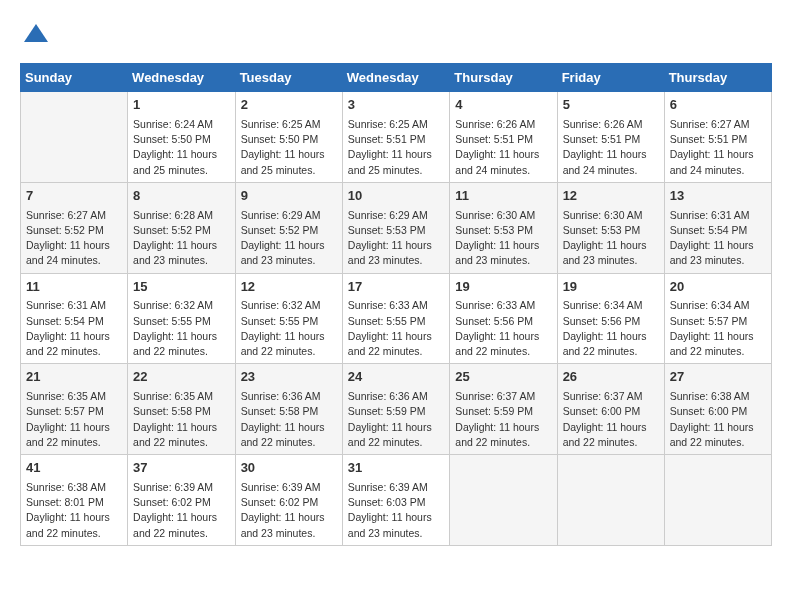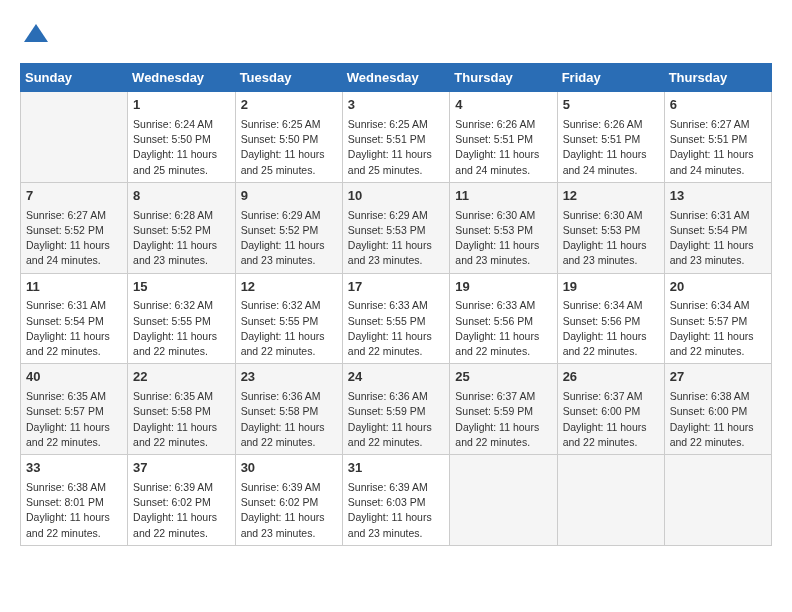--- a/index.html
+++ b/index.html
@@ -259,21 +259,21 @@
         <td>
           <span class="day-num">20</span>
           <span style="display: block;">Sunrise: 6:34 AM</span>
           <span style="display: block;">Sunset: 5:57 PM</span>
           <span style="display: block;">Daylight: 11 hours</span>
           <span style="display: block;">and 22 minutes.</span>
         </td>
       </tr>
       <tr>
         <td>
-          <span class="day-num">40</span>
+          <span class="day-num">21</span>
           <span style="display: block;">Sunrise: 6:35 AM</span>
           <span style="display: block;">Sunset: 5:57 PM</span>
           <span style="display: block;">Daylight: 11 hours</span>
           <span style="display: block;">and 22 minutes.</span>
         </td>
         <td>
           <span class="day-num">22</span>
           <span style="display: block;">Sunrise: 6:35 AM</span>
           <span style="display: block;">Sunset: 5:58 PM</span>
           <span style="display: block;">Daylight: 11 hours</span>
@@ -310,21 +310,21 @@
         <td>
           <span class="day-num">27</span>
           <span style="display: block;">Sunrise: 6:38 AM</span>
           <span style="display: block;">Sunset: 6:00 PM</span>
           <span style="display: block;">Daylight: 11 hours</span>
           <span style="display: block;">and 22 minutes.</span>
         </td>
       </tr>
       <tr>
         <td>
-          <span class="day-num">33</span>
+          <span class="day-num">41</span>
           <span style="display: block;">Sunrise: 6:38 AM</span>
           <span style="display: block;">Sunset: 8:01 PM</span>
           <span style="display: block;">Daylight: 11 hours</span>
           <span style="display: block;">and 22 minutes.</span>
         </td>
         <td>
           <span class="day-num">37</span>
           <span style="display: block;">Sunrise: 6:39 AM</span>
           <span style="display: block;">Sunset: 6:02 PM</span>
           <span style="display: block;">Daylight: 11 hours</span>

